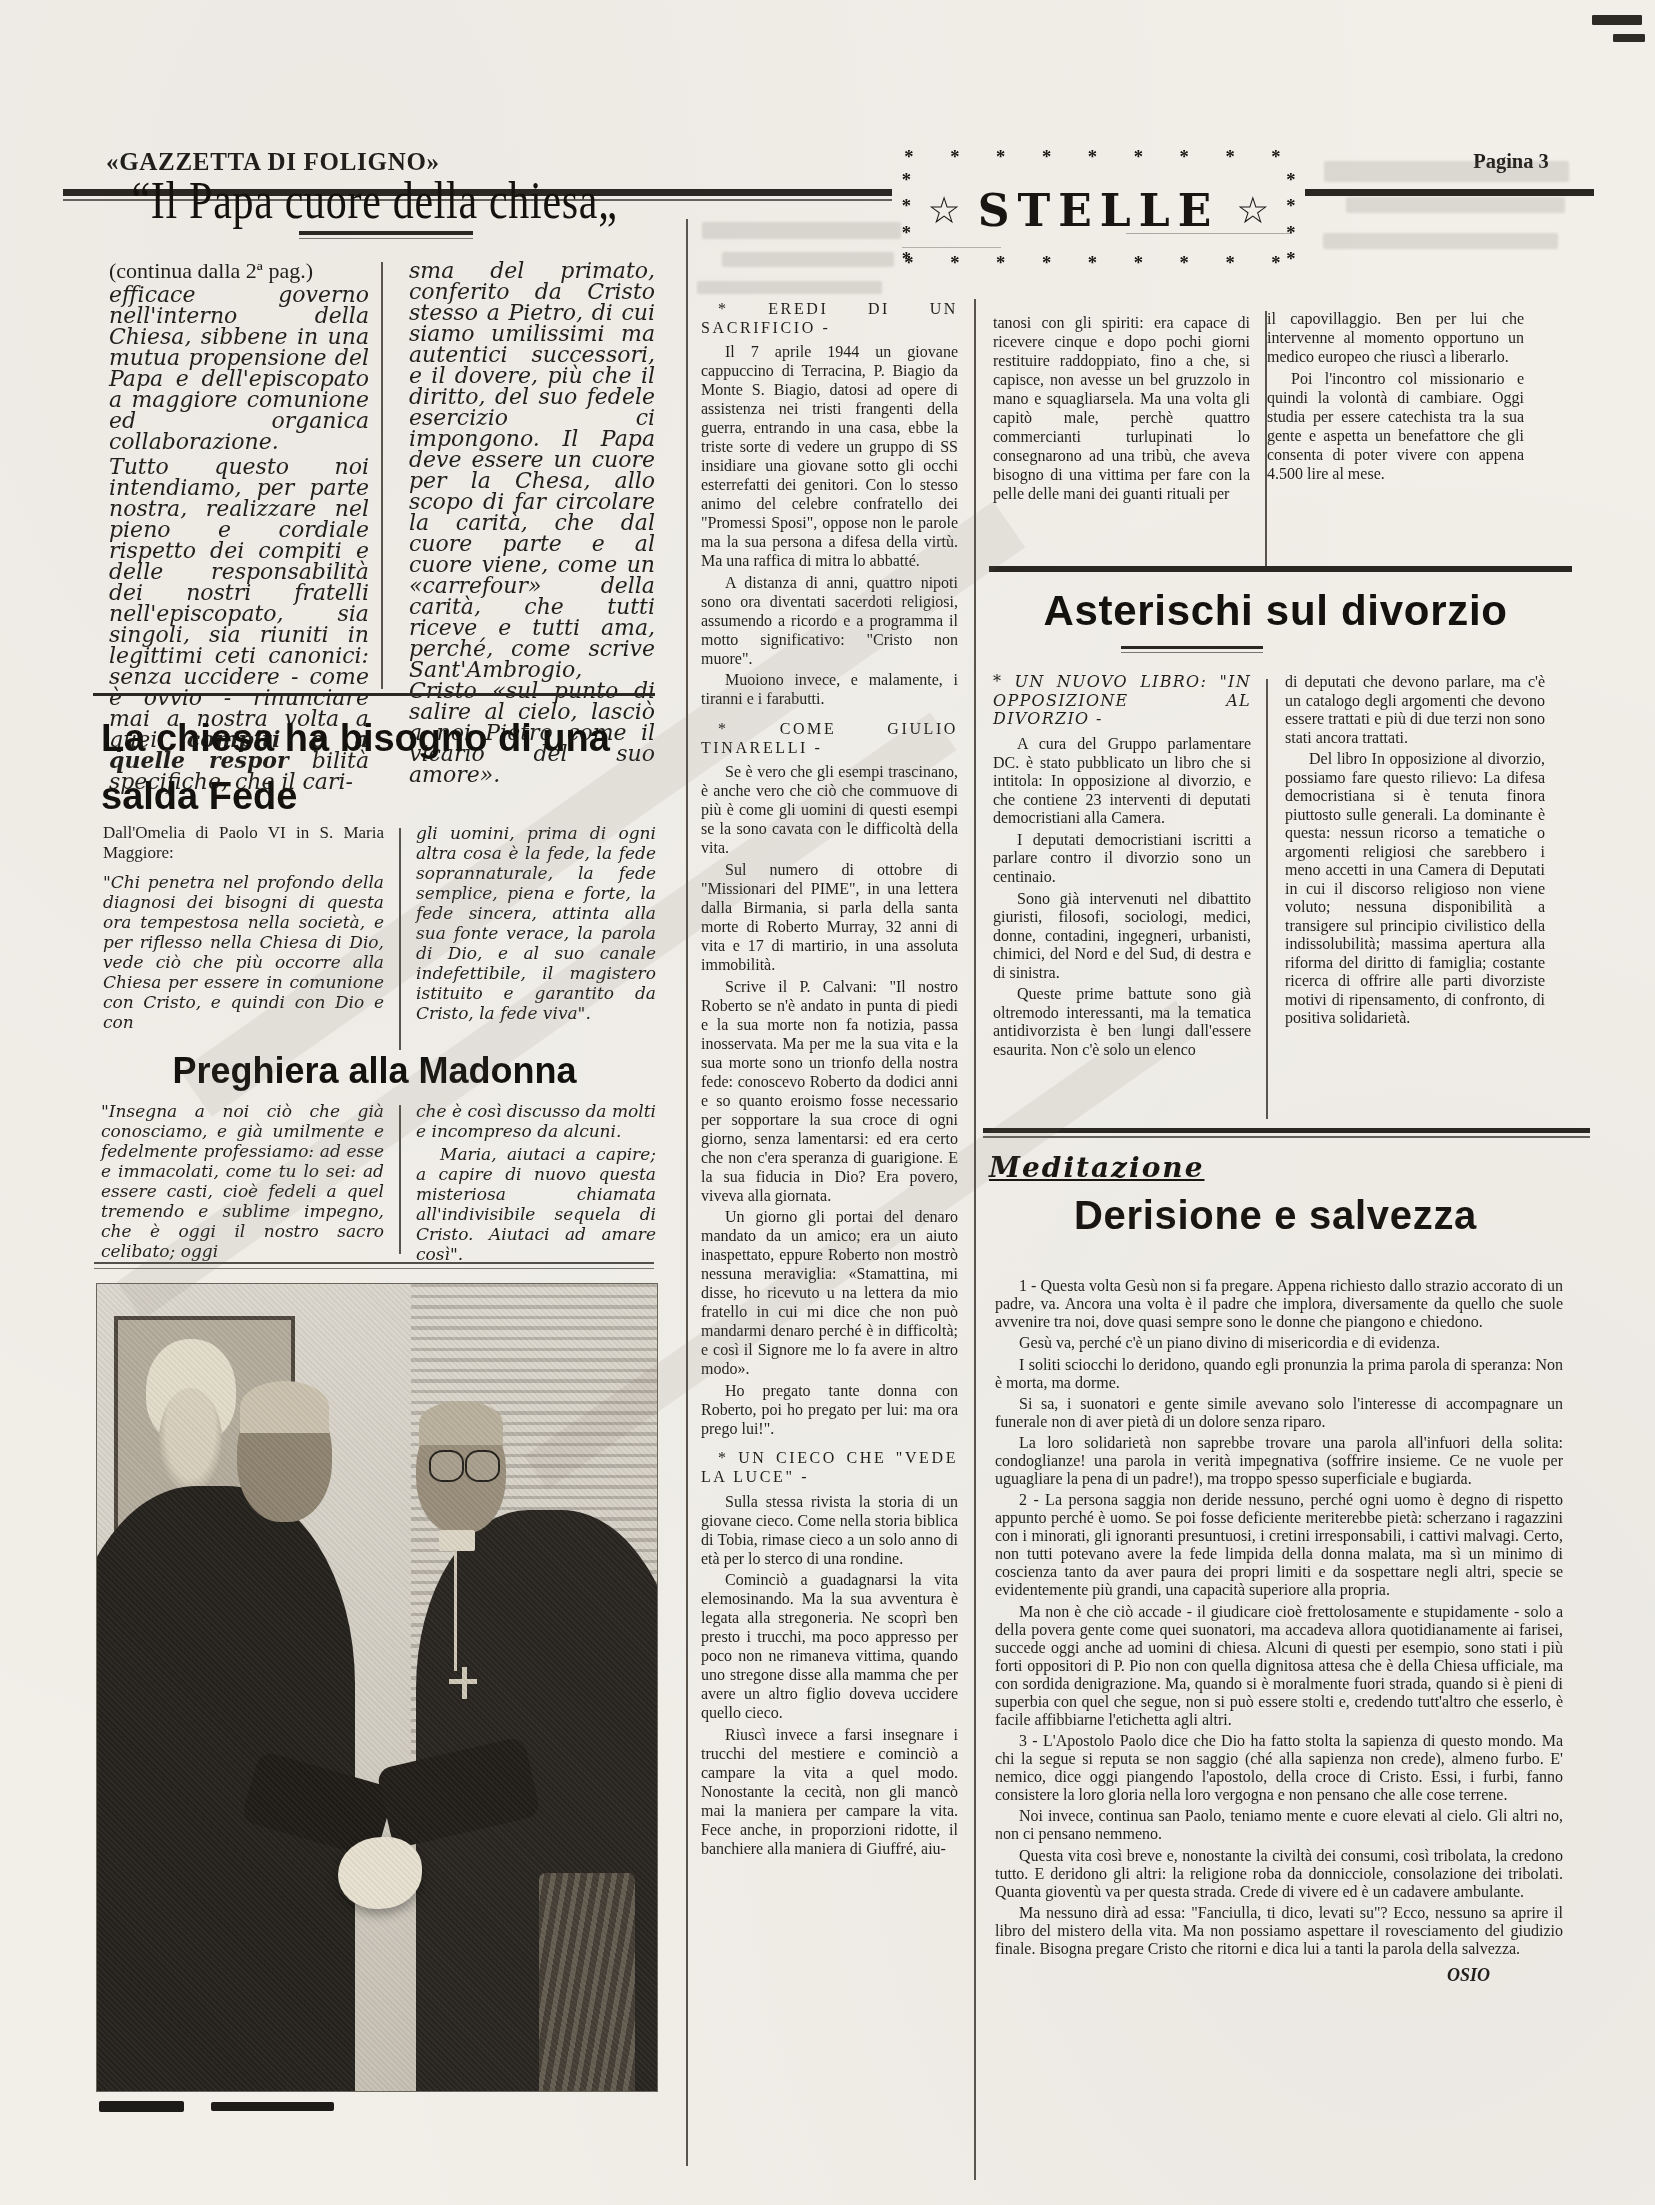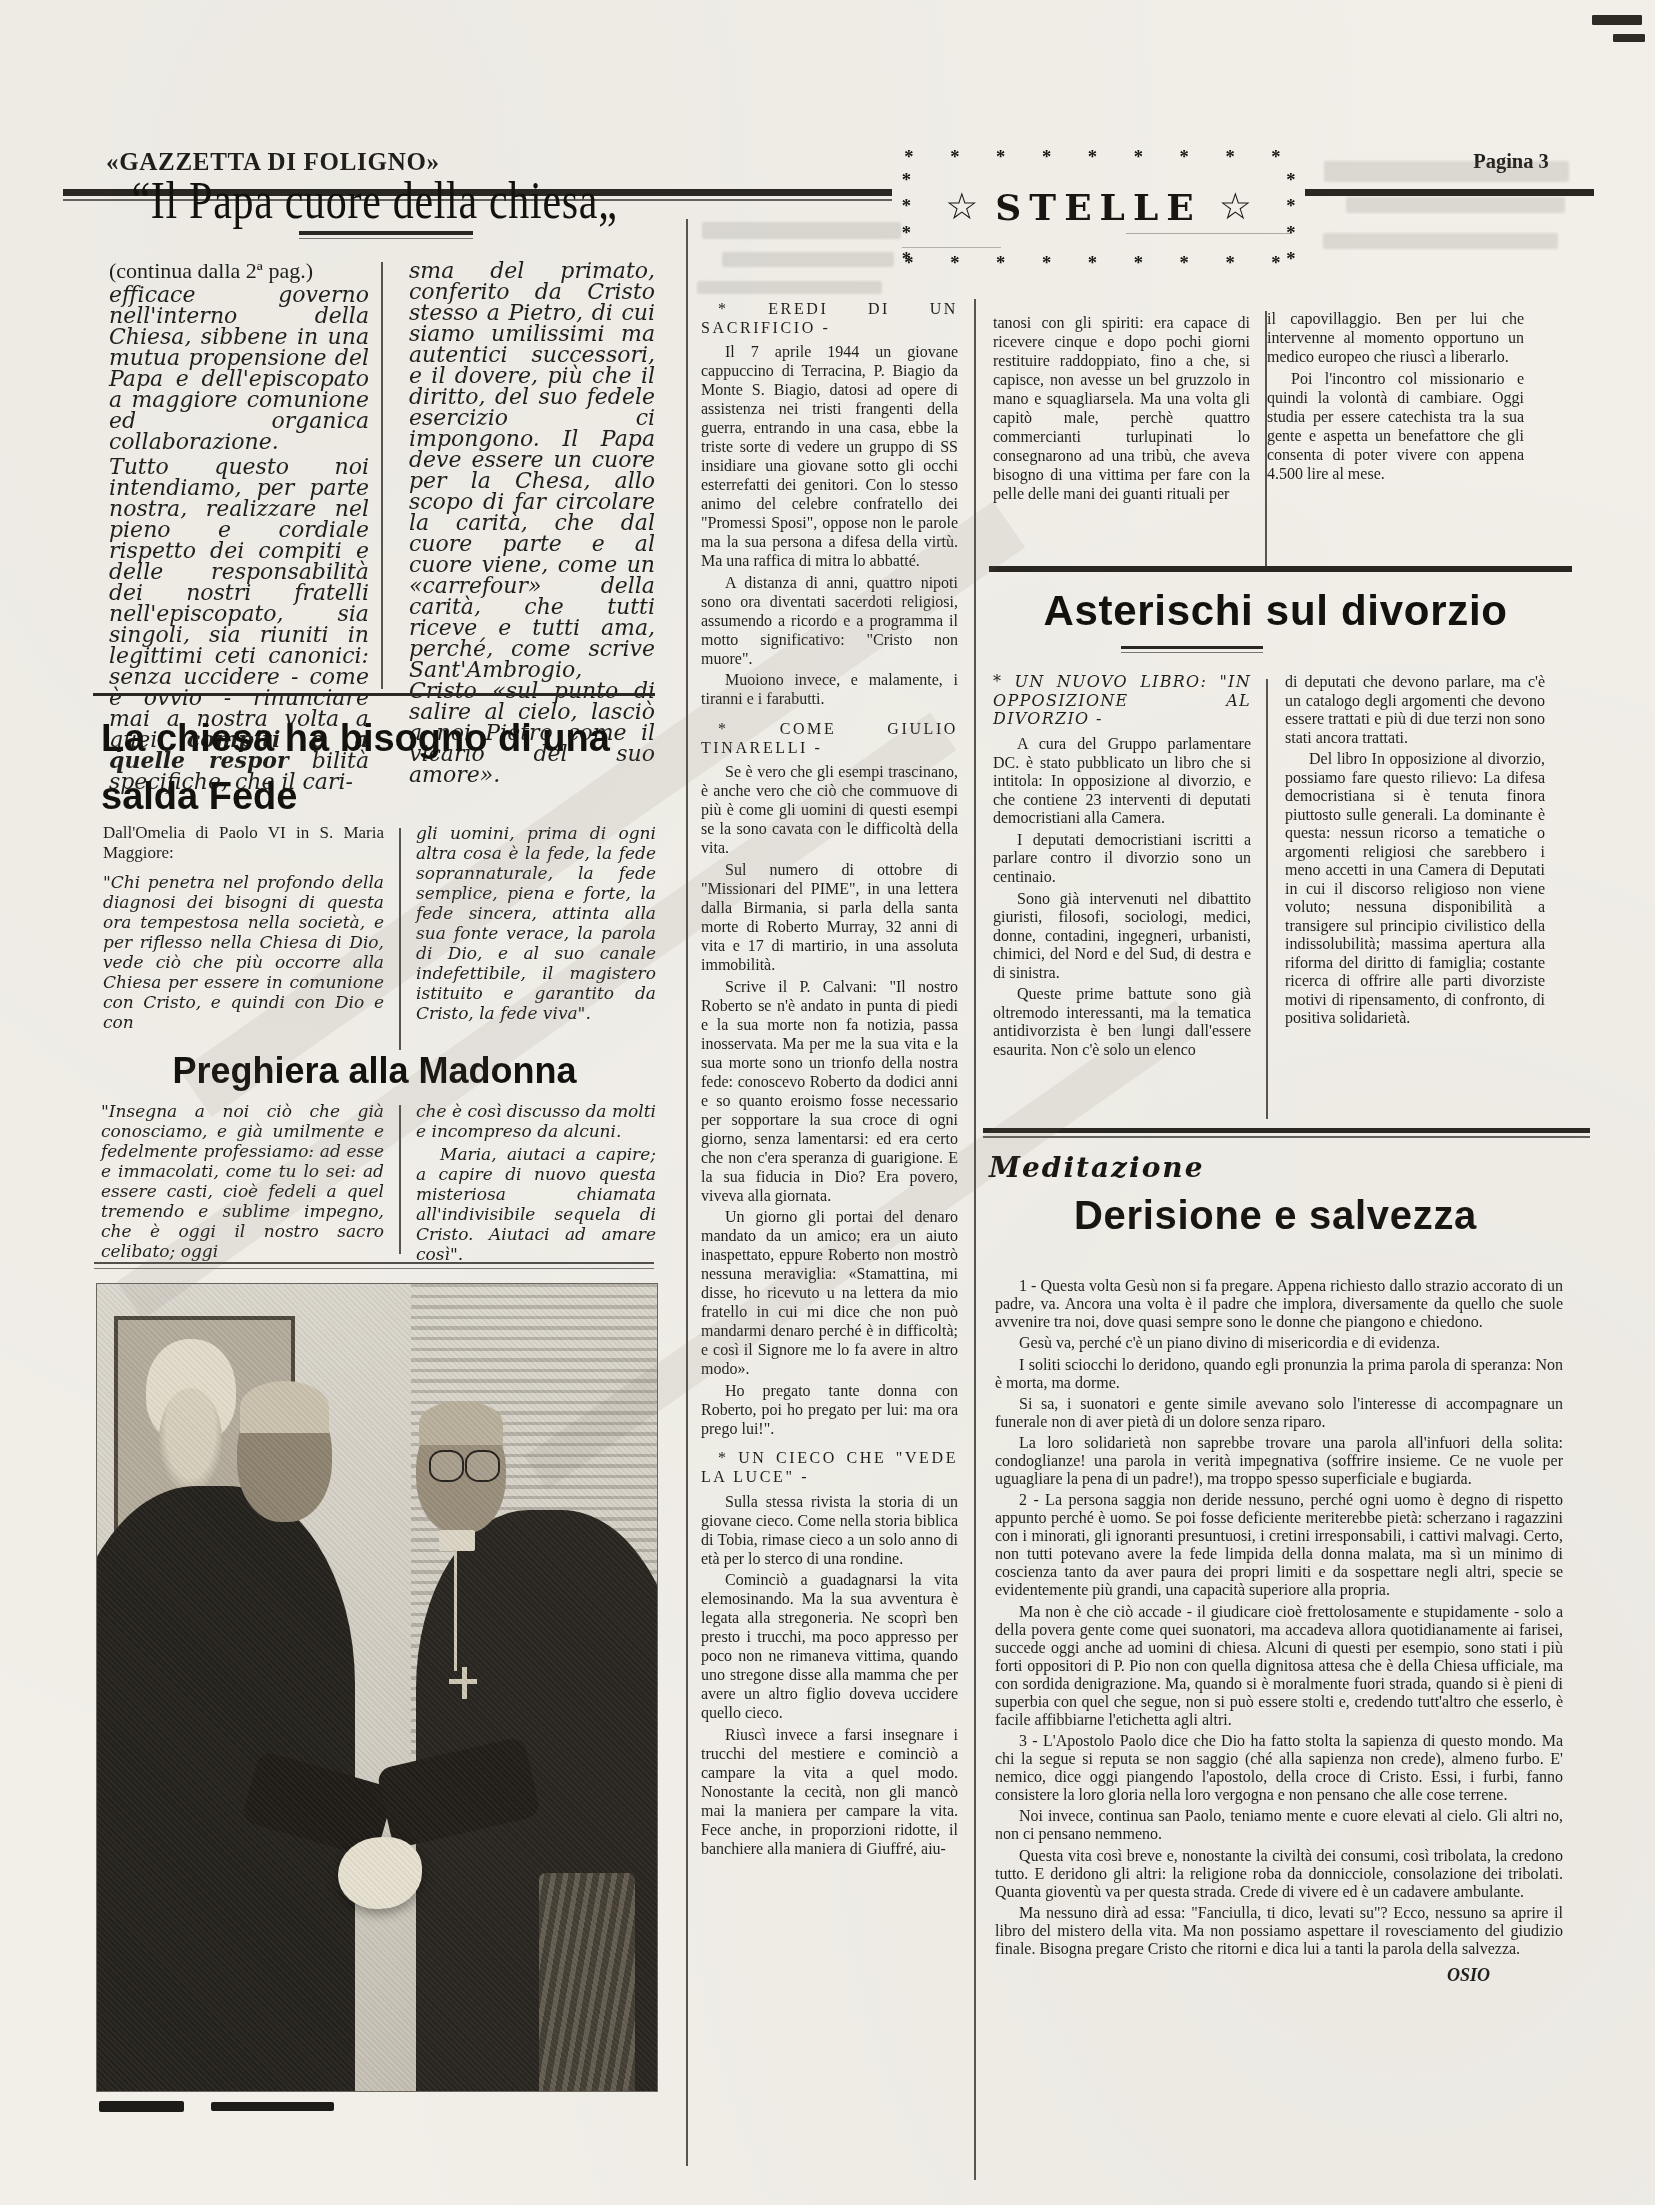--- a/index.html
+++ b/index.html
@@ -42,26 +42,26 @@
   .acol{font-size:16px;line-height:18.5px;}
   .libro{font-family:"DejaVu Serif",serif;font-style:italic;letter-spacing:1.3px;margin-bottom:6.6px;}
 
   .stelle-box{left:895px;top:144px;width:407px;height:140px;}
   .st-row{position:absolute;left:9.3px;right:9.3px;text-align:center;font-weight:700;font-size:18.5px;
           letter-spacing:16px;color:#17150f;white-space:nowrap;overflow:hidden;}
   .st-side{position:absolute;width:22.5px;text-align:center;font-weight:700;font-size:18.5px;line-height:26.5px;
            white-space:pre-line;color:#17150f;}
   .st-title{position:absolute;left:0;right:0;top:41px;display:flex;align-items:center;justify-content:center;gap:17px;}
   .st-star{font-size:37px;color:#14120f;}
-  .st-word{font-family:"DejaVu Serif",serif;font-weight:700;font-size:36px;letter-spacing:8px;color:#181512;}
+  .st-word{font-family:"DejaVu Serif",serif;font-weight:700;font-size:44px;letter-spacing:8px;color:#181512;}
 
   .ast-head{left:979px;top:587px;width:593px;text-align:center;font-family:"Liberation Sans",sans-serif;
             font-weight:700;font-size:42px;letter-spacing:0.7px;color:#14120f;}
   .med-kick{left:989px;top:1151px;font-family:"DejaVu Serif",serif;font-style:italic;font-weight:700;
-            font-size:28px;letter-spacing:2px;color:#1a1713;}
+            font-size:28px;letter-spacing:2px;color:#1a1713;text-decoration:underline;}
   .der-head{left:979px;top:1193px;width:593px;text-align:center;font-family:"Liberation Sans",sans-serif;
             font-weight:700;font-size:40px;letter-spacing:0.7px;color:#181512;}
   .medbody{left:995px;top:1277px;width:568px;font-size:16px;line-height:18px;}
   .sig{text-align:right;font-weight:700;font-style:italic;font-size:18px;margin-top:8px;padding-right:73px;}
 
   .photo{position:absolute;left:96px;top:1283px;width:560px;height:807px;overflow:hidden;
          background:linear-gradient(160deg,#dcd8cf 0%,#d2cdc2 55%,#c3bdb0 100%);border:1.3px solid #6a655a;}
   .ph{position:absolute;}
   .smudge{position:absolute;background:#1e1c18;filter:blur(0.7px);border-radius:2px;}
   .corner{position:absolute;background:#2e2b26;filter:blur(0.7px);border-radius:1.3px;}

